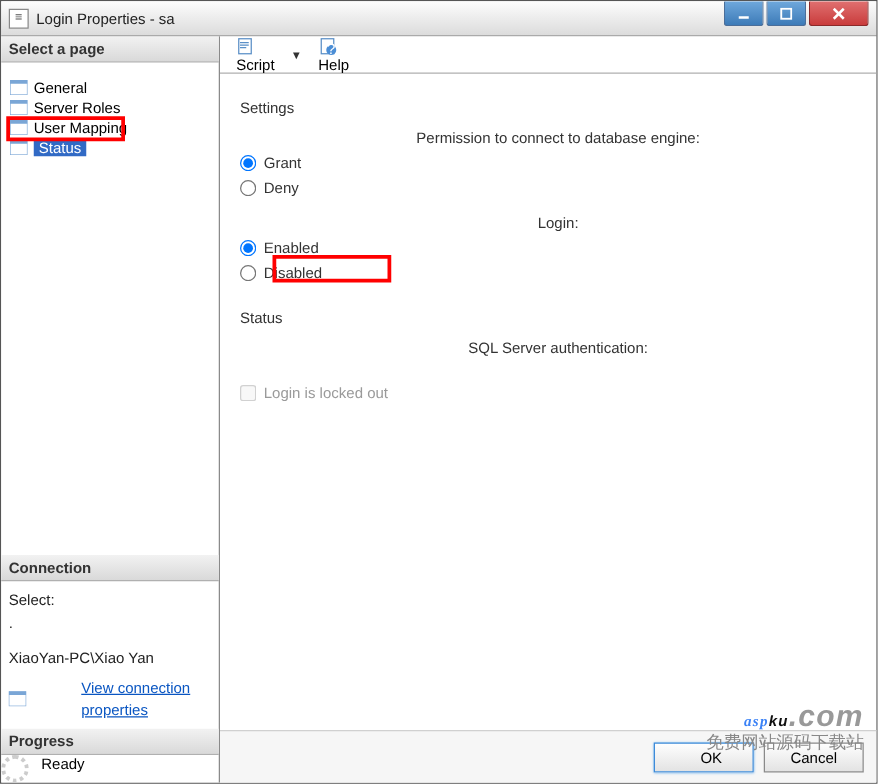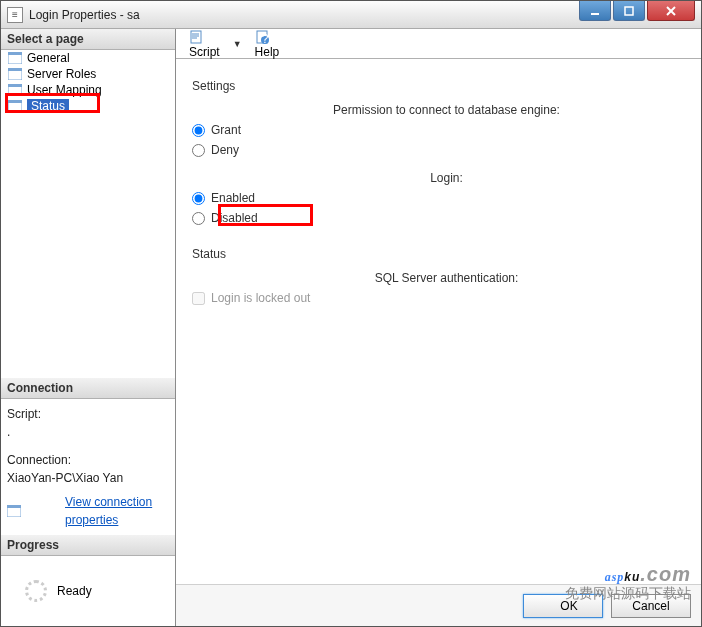--- a/index.html
+++ b/index.html
@@ -8,54 +8,54 @@
 .titlebar { height: 28px; background: linear-gradient(to bottom, #fdfdfd 0%, #ececec 50%, #dcdcdc 100%); display: flex; align-items: center; border-bottom: 1px solid #aaa; position: relative; }
 .titlebar .sysicon { width: 16px; height: 16px; margin: 0 6px; display: inline-flex; align-items: center; justify-content: center; border: 1px solid #888; background: #fff; font-size: 10px; color: #555; }
 .titlebar .title { color: #222; }
 .winbtns { position: absolute; right: 6px; top: 0; display: flex; }
 .winbtn { width: 32px; height: 20px; margin-left: 2px; border: 1px solid #4b6e99; border-top: none; background: linear-gradient(to bottom, #6fa8dc, #3d7bb8); color: #fff; display: flex; align-items: center; justify-content: center; border-radius: 0 0 3px 3px; cursor: default; }
 .winbtn.close { background: linear-gradient(to bottom, #e07070, #c93c3c); border-color: #8a2a2a; width: 48px; }
 .winbtn svg { display: block; }
 .body { flex: 1; display: flex; min-height: 0; }
 .leftpane { width: 175px; border-right: 1px solid #8a8a8a; display: flex; flex-direction: column; background: #fff; }
 .panel-hdr { background: linear-gradient(to bottom, #f2f2f2, #d9d9d9); border-bottom: 1px solid #b0b0b0; padding: 3px 6px; font-weight: bold; color: #333; }
-.navlist { flex: 0 0 auto; padding: 0 0; }
+.navlist { flex: 0 0 auto; padding: 12px 0; }
 .navitem { display: flex; align-items: center; padding: 1px 6px; cursor: default; }
 .navitem.selected .navlabel { background: #316ac5; color: #fff; padding: 0 4px; }
 .navicon { width: 16px; height: 14px; margin-right: 4px; display: inline-flex; align-items: center; justify-content: center; }
 .navicon svg { display:block; }
 .spacer-flex { flex: 1; }
 .conn-body { padding: 6px; font-size: 12px; color: #222; line-height: 1.5; }
 .conn-body a { color: #0a56c2; text-decoration: underline; cursor: pointer; }
-.prog-body { padding: 24px; display: flex; align-items: center; }
+.prog-body { padding: 0; display: flex; align-items: flex-start; }
 .spinner { width: 22px; height: 22px; border: 3px dotted #ccc; border-radius: 50%; margin-right: 10px; }
 .rightpane { flex: 1; display: flex; flex-direction: column; background: #fff; }
 .toolbar { height: 30px; border-bottom: 1px solid #b0b0b0; display: flex; align-items: center; padding: 0 8px; gap: 4px; }
 .toolbtn { display: inline-flex; align-items: flex-start; padding: 2px 4px; cursor: default; border: 1px solid transparent; flex-direction: column; }
 .toolbtn .ticon { width: 16px; height: 16px; margin-right: 4px; display:inline-flex; align-items:center; justify-content:center; }
 .tool-arrow { font-size: 9px; color: #333; padding: 0 4px; cursor: default; }
 .content { flex: 1; padding: 14px 16px; overflow: auto; color: #333; }
 .grp-title { margin: 6px 0 10px 0; }
 .indent1 { margin-left: 16px; text-align: center; }
 .indent2 { margin-left: 32px; }
 .radio-row { display: flex; align-items: center; margin: 6px 0; }
 .radio-row input[type=radio] { margin-right: 6px; }
-.chk-row { display: flex; align-items: center; margin: 6px 0; color: #9a9a9a; }
+.chk-row { display: flex; align-items: center; margin: 22px 0; color: #9a9a9a; }
 .chk-row input[type=checkbox] { margin-right: 6px; }
 .footer { height: 42px; border-top: 1px solid #d0d0d0; display: flex; align-items: center; justify-content: flex-end; padding: 0 10px; gap: 8px; background: #f6f6f6; }
 .footer button { width: 80px; height: 24px; border: 1px solid #8a8a8a; background: linear-gradient(to bottom,#fefefe,#e3e3e3); cursor: default; }
 .footer button.ok { border: 1px solid #3d8bd9; box-shadow: 0 0 2px #6fb2ee; padding-left: 12px; }
 .hl-red { border: 3px solid #f00; position: absolute; pointer-events: none; }
 .hl-status { left: 4px; top: 92px; width: 95px; height: 20px; }
 .hl-enabled { left: 217px; top: 203px; width: 95px; height: 22px; }
 .watermark { position: absolute; right: 10px; bottom: 26px; text-align: right; line-height: 1; }
 .watermark .big { font-size: 28px; font-weight: bold; font-style: italic; letter-spacing: 1px; }
 .watermark .big .a { color: #3b82f6; font-family: Liberation Serif, serif; }
 .watermark .big .b { color: #111; }
-.watermark .big .c { color: #999; font-size: 20px; }
+.watermark .big .c { color: #999; font-size: 24px; }
 .watermark .small { font-size: 14px; color: #888; }
 </style>
 </head>
 <body>
 
 <div class="window">
 
   <div class="titlebar">
     <span class="sysicon">≡</span>
     <span class="title">Login Properties - sa</span>
@@ -119,24 +119,23 @@
               </svg>
           </span>
           <span class="navlabel">Status</span>
         </div>
       </div>
 
       <div class="spacer-flex"></div>
 
       <div class="panel-hdr">Connection</div>
       <div class="conn-body">
-        <div>Script:</div>
+        <div>Select:</div>
         <div>.</div>
         <div style="height:10px"></div>
-        <div>Connection:</div>
         <div>XiaoYan-PC\Xiao Yan</div>
         <div style="display:flex;align-items:center;margin-top:6px;gap:40px;">
           <span class="navicon">
             <svg width="14" height="12">
                 <rect x="0" y="0" width="14" height="12" fill="#fff" stroke="#7aa6d6"></rect>
                 <rect x="0" y="0" width="14" height="3" fill="#7aa6d6"></rect>
               </svg>
           </span>
           <a>View connection properties</a>
         </div>

